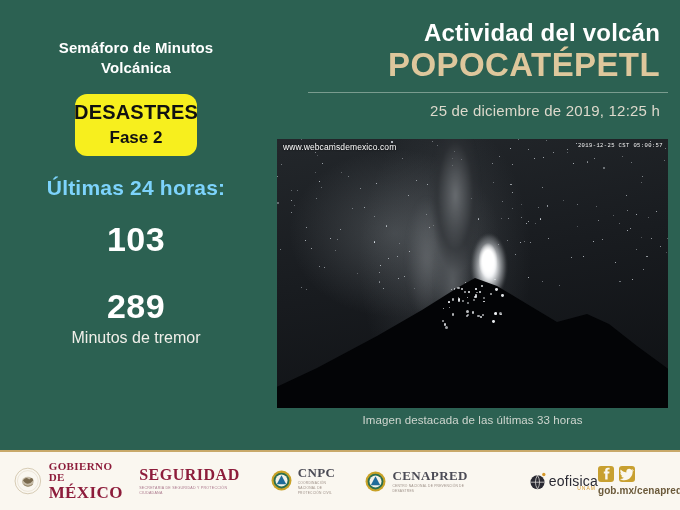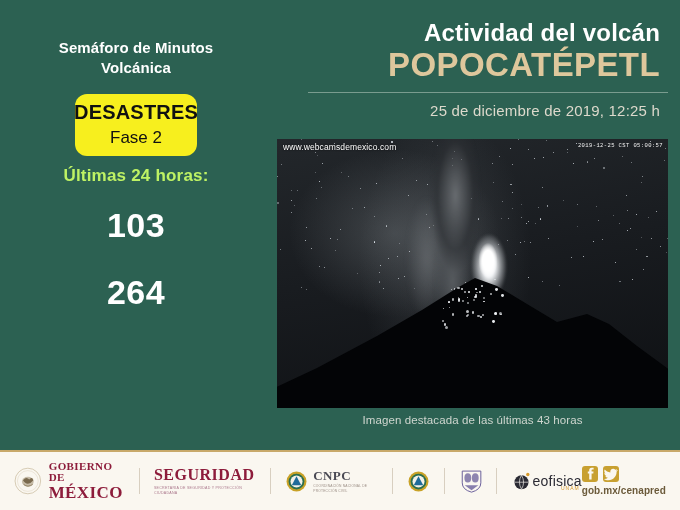--- a/index.html
+++ b/index.html
@@ -21,23 +21,23 @@
     margin-top:38px; width:220px; text-align:center;
     color:#ffffff; font-size:15px; font-weight:bold; line-height:1.35;
     letter-spacing:.1px;
   }
   .badge {
     margin-top:15px; width:122px; height:62px; background:#f7ef1e;
     border-radius:12px; display:flex; flex-direction:column;
     align-items:center; justify-content:center; color:#111111;
   }
   .badge-level { font-size:20px; font-weight:bold; letter-spacing:.2px; line-height:1.1; }
-  .badge-phase { font-size:17px; font-weight:normal; line-height:1.15; margin-top:5px; }
+  .badge-phase { font-size:17px; font-weight:bold; line-height:1.15; margin-top:5px; }
   .last24 {
-    margin-top:10px; color:#bef264; font-size:17px; font-weight:bold;
+    margin-top:20px; color:#7dd3fc; font-size:21px; font-weight:bold;
     letter-spacing:.2px;
   }
   .stat { width:100%; text-align:center; }
   .stat.first { margin-top:22px; }
   .stat.second { margin-top:32px; }
   .stat-value {
     color:#ffffff; font-size:34px; font-weight:bold; line-height:1.05;
     letter-spacing:.5px;
   }
   .stat-label {
@@ -125,21 +125,21 @@
     display:flex; align-items:center;
   }
   .f-sep { width:1px; height:26px; background:#d8cfc0; }
   .gob {
     display:flex; align-items:center; gap:7px; margin-left:14px;
   }
   .eagle { width:30px; height:30px; }
   .gob-text { color:#8d1c3b; line-height:1.02; }
   .gob-text .t1 { font-family:"Liberation Serif", serif; font-size:11px; font-weight:bold; letter-spacing:.4px; }
   .gob-text .t2 { font-family:"Liberation Serif", serif; font-size:17px; font-weight:bold; letter-spacing:.4px; }
-  .seg { margin-left:14px; }
+  .seg { }
   .seg .s1 {
     font-family:"Liberation Serif", serif; color:#8d1c3b;
     font-size:16px; font-weight:bold; letter-spacing:.5px;
   }
   .seg .s2 { color:#a9758a; font-size:3.6px; letter-spacing:.25px; line-height:1.5; margin-top:2px; }
   .org { display:flex; align-items:center; gap:6px; margin-left:15px; }
   .org-seal { width:21px; height:21px; flex:0 0 21px; }
   .org-text .o1 {
     font-family:"Liberation Serif", serif; color:#4b4b55;
     font-size:13px; font-weight:bold; letter-spacing:.4px; line-height:1;
@@ -172,21 +172,22 @@
       <div class="badge-phase">Fase 2</div>
     </div>
 
     <div class="last24">Últimas 24 horas:</div>
 
     <div class="stat first">
       <div class="stat-value">103</div>
     </div>
 
     <div class="stat second">
-      <div class="stat-value">264</div>
+      <div class="stat-value">289</div>
+      <div class="stat-label">Minutos de tremor</div>
     </div>
   </div>
 
   <div class="header">
     <div class="header-line1">Actividad del volcán</div>
     <div class="header-line2">POPOCATÉPETL</div>
     <div class="header-rule"></div>
     <div class="header-date">25 de diciembre de 2019, 12:25 h</div>
   </div>
 
@@ -399,21 +400,21 @@
         <span class="ember" style="left:198.2px;top:149.0px;width:1.5px;height:1.5px;opacity:0.97"></span>
         <span class="ember" style="left:215.2px;top:181.3px;width:2.9px;height:2.9px;opacity:0.96"></span>
         <span class="ember" style="left:174.8px;top:159.1px;width:2.6px;height:2.6px;opacity:0.71"></span>
         <span class="ember" style="left:166.6px;top:183.9px;width:2.7px;height:2.7px;opacity:0.82"></span>
       </div>
 
     <div class="cam-url">www.webcamsdemexico.com</div>
     <div class="cam-stamp">2019-12-25 CST 05:00:57</div>
   </div>
 
-  <div class="photo-caption">Imagen destacada de las últimas 43 horas</div>
+  <div class="photo-caption">Imagen destacada de las últimas 33 horas</div>
 
   <div class="footer">
 
     <div class="gob">
       <svg class="eagle" viewBox="0 0 40 40">
         <circle cx="20" cy="20" r="18.5" fill="none" stroke="#c6b89a" stroke-width="1"></circle>
         <circle cx="20" cy="20" r="15" fill="none" stroke="#d8cdb6" stroke-width="0.6"></circle>
         <ellipse cx="20" cy="21" rx="8.5" ry="7" fill="#9a8a6c" opacity=".55"></ellipse>
         <path d="M13 19 Q18 13 22 18 Q26 13 28 19 Q24 24 20 24 Q16 24 13 19 Z" fill="#7a6a4e"></path>
         <path d="M14 25 Q20 30 27 25" stroke="#8d7c5c" stroke-width="1.4" fill="none"></path>
@@ -448,20 +449,24 @@
 
     <div class="f-sep" style="margin-left:15px"></div>
 
     <div class="org">
       <svg class="org-seal" viewBox="0 0 40 40">
         <circle cx="20" cy="20" r="19" fill="#c9a227"></circle>
         <circle cx="20" cy="20" r="15" fill="#2b6e4f"></circle>
         <circle cx="20" cy="20" r="11.5" fill="#f4f1e8"></circle>
         <path d="M20 10 L29 27 L11 27 Z" fill="#1f6b9a"></path>
       </svg>
+      <div class="org-text">
+        <div class="o1">CENAPRED</div>
+        <div class="o2">CENTRO NACIONAL DE PREVENCIÓN DE DESASTRES</div>
+      </div>
     </div>
 
     <div class="f-sep" style="margin-left:15px"></div>
 
     <svg class="unam" viewBox="0 0 34 38">
       <path d="M2 3 H32 V22 Q32 33 17 37 Q2 33 2 22 Z" fill="none" stroke="#6a5f9b" stroke-width="1.6"></path>
       <ellipse cx="11" cy="14" rx="5.5" ry="7.5" fill="#6a5f9b" opacity=".75"></ellipse>
       <ellipse cx="23" cy="14" rx="5.5" ry="7.5" fill="#6a5f9b" opacity=".75"></ellipse>
       <path d="M6 26 H28 L17 34 Z" fill="#6a5f9b" opacity=".8"></path>
     </svg>

